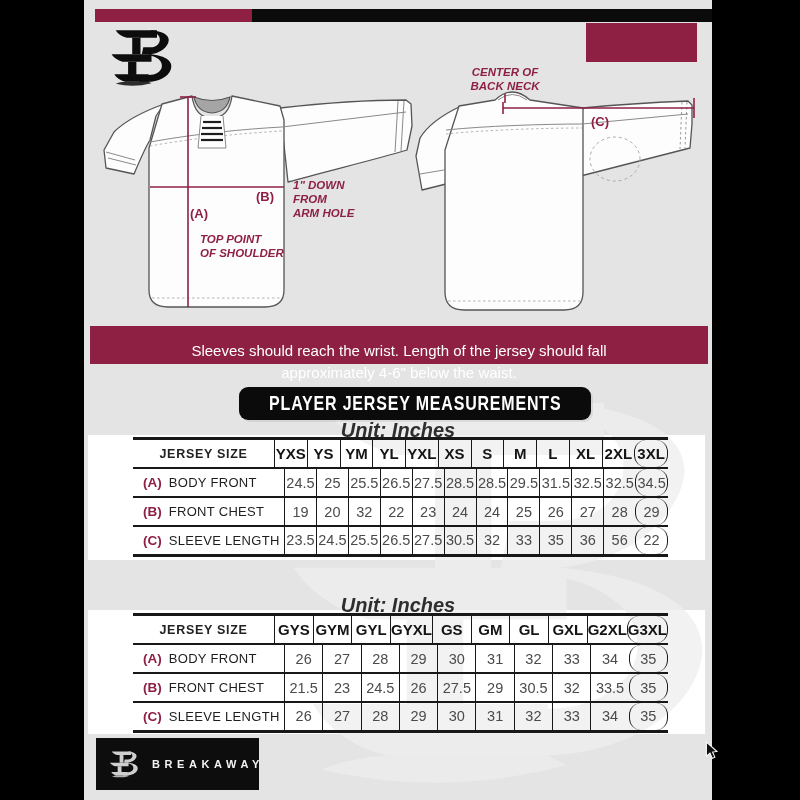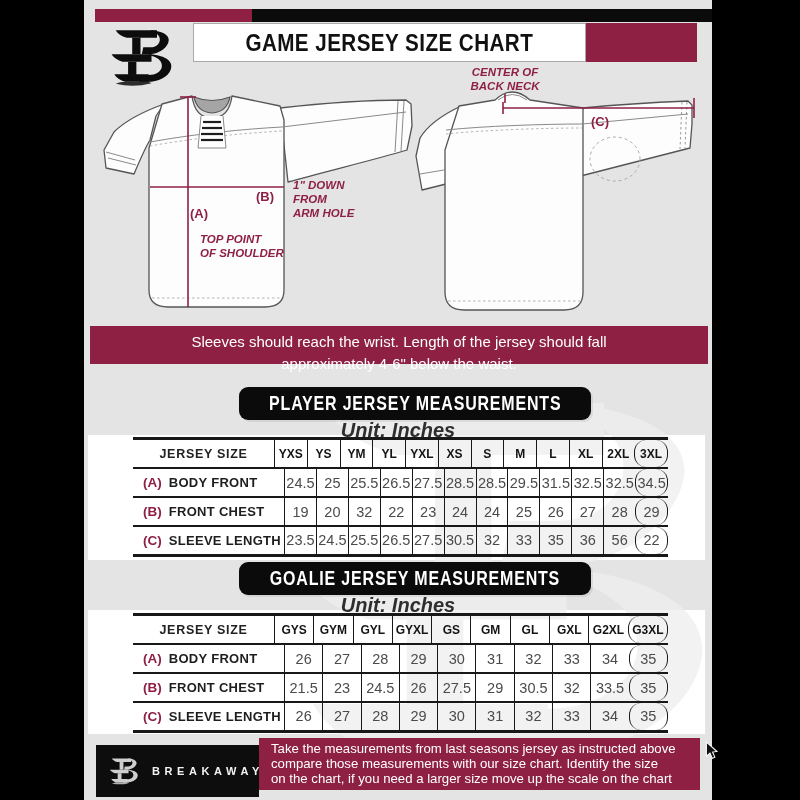--- a/index.html
+++ b/index.html
@@ -28,21 +28,21 @@
   .diagram-svg{left:0;top:60px;width:628px;height:275px;z-index:3;}
   .jersey{fill:#fdfdfd;stroke:#555;stroke-width:1.3;stroke-linejoin:round;}
   .seam{fill:none;stroke:#8a8a8a;stroke-width:1;}
   .stitch{fill:none;stroke:#b5b5b5;stroke-width:1;stroke-dasharray:2.5 2.5;}
   .anno{stroke:#8E2044;stroke-width:1.6;fill:none;}
   .anno-label{font:700 13px "Liberation Sans",sans-serif;fill:#8E2044;}
   .anno-cap{font:italic 700 11.5px "Liberation Sans",sans-serif;fill:#8E2044;}
 
   
   .notice{left:6px;top:326px;width:618px;height:38px;background:#8E2044;color:#fff;
-          text-align:center;padding-top:5px;z-index:3;}
+          text-align:center;padding-top:14px;z-index:3;}
   .notice div{font-size:15px;line-height:21.5px;}
 
   
   .section-banner{left:155px;width:352px;height:33px;background:#0b0b0b;border-radius:9px;
           display:flex;align-items:center;justify-content:center;z-index:3;
           box-shadow:2px 2px 0 rgba(0,0,0,.07);}
   .section-banner span{color:#fff;font-size:19.5px;font-weight:800;letter-spacing:1px;
           transform:scaleX(.82);white-space:nowrap;}
   #banner-player{top:387px;} #banner-goalie{top:562px;}
   .unit-label{left:0;width:628px;text-align:center;font-style:italic;font-weight:700;
@@ -51,29 +51,29 @@
 
   
   .size-table{left:49px;width:535px;border-top:3px solid #181818;border-bottom:3px solid #181818;z-index:3;}
   #table-player{top:437px;} #table-goalie{top:613px;}
   .st-row{display:flex;height:29px;box-sizing:border-box;border-bottom:2.5px solid #181818;}
   .size-table .st-row:last-child{border-bottom:0;height:26.5px;}
   .st-label{width:141px;flex:none;display:flex;align-items:center;}
   .st-headlabel{justify-content:center;font-size:12.5px;font-weight:600;letter-spacing:.7px;color:#222;}
   .st-rowlabel{padding-left:10px;}
   .st-key{color:#8E2044;font-weight:800;font-size:13.5px;margin-right:7px;}
-  .st-name{font-size:13px;font-weight:700;letter-spacing:.3px;color:#1e1e1e;}
+  .st-name{font-size:13px;font-weight:400;letter-spacing:.3px;color:#1e1e1e;}
   .st-cell{flex:1;display:flex;align-items:center;justify-content:center;
            border-left:1.6px solid #181818;}
   .st-cell:last-child{border-right:1.6px solid #181818;border-radius:12px;}
-  .st-size{font-size:12px;font-weight:700;color:#141414;}
+  .st-size{font-size:15px;font-weight:700;color:#141414;}
   .st-num{font-size:14.5px;font-weight:500;color:#4b4b4b;}
 
   
-  .footer-black{left:12px;top:738px;width:163px;height:52px;background:#0d0d0d;z-index:3;margin-top:7px;}
+  .footer-black{left:12px;top:738px;width:163px;height:52px;background:#0d0d0d;z-index:3;}
   .footer-logo{position:absolute;left:14px;top:8px;width:32px;height:36px;color:#cfcfcf;}
   .footer-brand{position:absolute;left:56px;top:20px;color:#f2f2f2;font-size:11px;font-weight:700;
            letter-spacing:4.6px;white-space:nowrap;}
   .footer-maroon{left:175px;top:738px;width:441px;height:52px;background:#8E2044;color:#fff;
            padding:4px 0 0 12px;z-index:3;}
   .footer-maroon div{font-size:13.2px;line-height:14.8px;}
   .cursor-svg{position:absolute;left:705px;top:741px;width:14px;height:19px;z-index:6;}
 </style>
 </head>
 <body>
@@ -102,23 +102,20 @@
 </svg>
 
 <div id="page">
   <div id="strip">
 
     <div class="abs topbar-maroon"></div>
     <div class="abs topbar-black"></div>
     <svg class="abs logo-header" viewBox="0 0 100 90">
       <use href="#bw-logo"></use>
     </svg>
-    <div class="abs title-box">
-      <span>GAME JERSEY SIZE CHART</span>
-    </div>
     <div class="abs title-maroon"></div>
 
     <svg class="abs watermark" viewBox="0 0 100 90">
       <use href="#bw-logo"></use>
     </svg>
 
     <div class="abs white-panel" id="panel-player"></div>
     <div class="abs white-panel" id="panel-goalie"></div>
 
     <svg class="abs diagram-svg" viewBox="0 0 628 275">
@@ -273,23 +270,20 @@
           <div class="st-cell st-num">30.5</div>
           <div class="st-cell st-num">32</div>
           <div class="st-cell st-num">33</div>
           <div class="st-cell st-num">35</div>
           <div class="st-cell st-num">36</div>
           <div class="st-cell st-num">56</div>
           <div class="st-cell st-num">22</div>
         </div>
       </div>
 
-    <div class="abs section-banner" id="banner-goalie">
-      <span>GOALIE JERSEY MEASUREMENTS</span>
-    </div>
     <div class="abs unit-label" id="unit-goalie">Unit: Inches</div>
     <div class="abs size-table" id="table-goalie">
         <div class="st-row">
           <div class="st-label st-headlabel">JERSEY SIZE</div>
           <div class="st-cell st-size">GYS</div>
           <div class="st-cell st-size">GYM</div>
           <div class="st-cell st-size">GYL</div>
           <div class="st-cell st-size">GYXL</div>
           <div class="st-cell st-size">GS</div>
           <div class="st-cell st-size">GM</div>
@@ -347,23 +341,18 @@
           <div class="st-cell st-num">35</div>
         </div>
       </div>
 
     <div class="abs footer-black">
       <svg class="footer-logo" viewBox="0 0 100 90">
         <use href="#bw-logo"></use>
       </svg>
       <div class="footer-brand">BREAKAWAY</div>
     </div>
-    <div class="abs footer-maroon">
-      <div>Take the measurements from last seasons jersey as instructed above</div>
-      <div>compare those measurements  with our size chart. Identify the size</div>
-      <div>on the chart, if you need a larger size move up the scale on the chart</div>
-    </div>
   </div>
 
   <svg class="cursor-svg" viewBox="0 0 12 17">
     <path d="M1,1 L1,13.5 L4.2,10.8 L6.3,15.6 L8.6,14.6 L6.5,9.9 L10.5,9.4 Z" fill="#111" stroke="#fff" stroke-width="0.9"></path>
   </svg>
 </div>
 
 </body></html>

